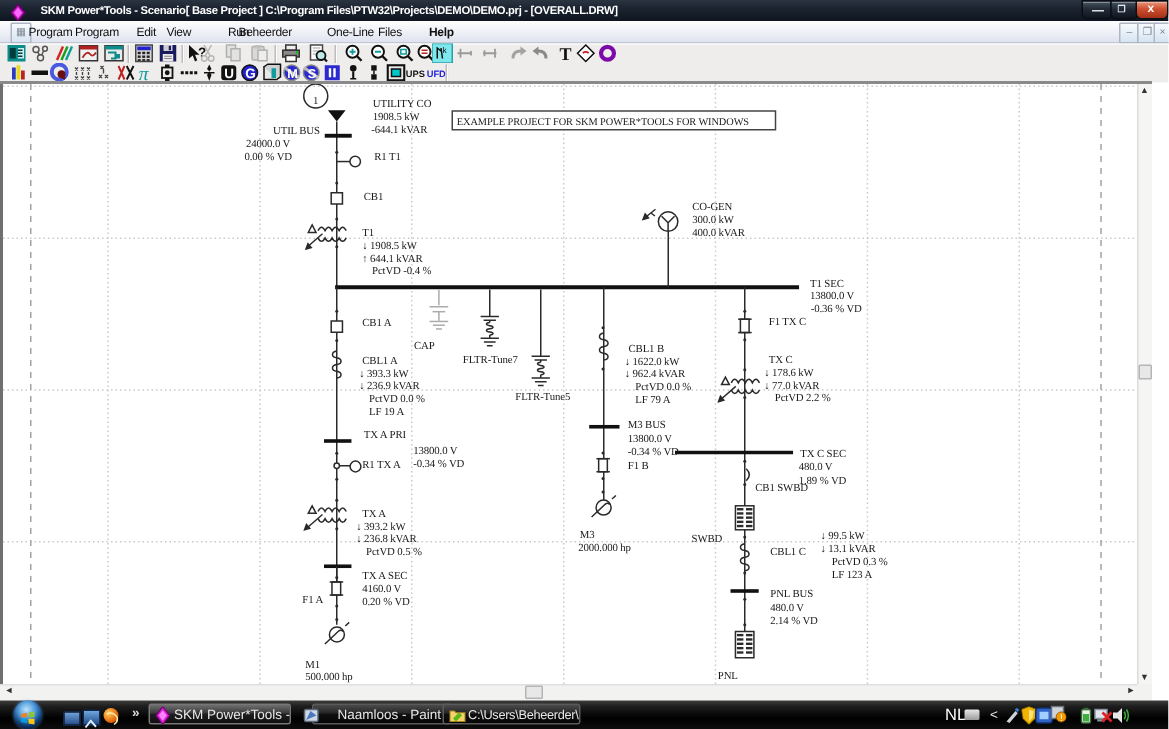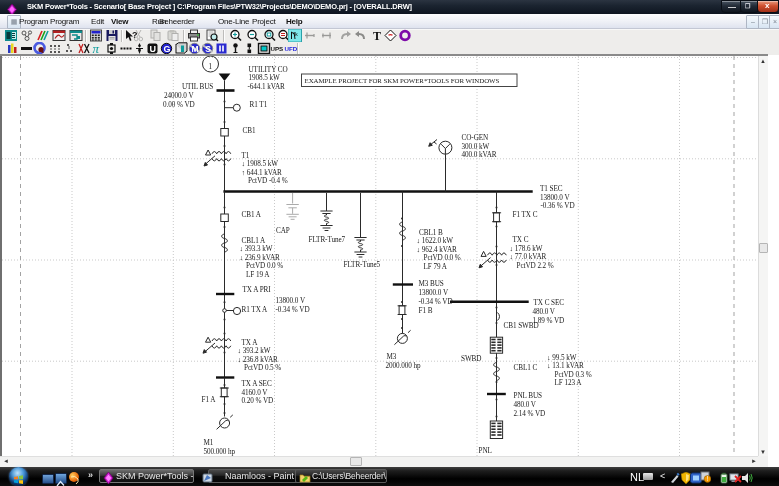--- a/index.html
+++ b/index.html
@@ -70,25 +70,25 @@
     </div>
   <div id="wclose" class="abs wbtn">
       <span class="wglyph" style="left:7px;top:0px;">x</span>
     </div>
 
   <div id="menubar" class="abs"></div>
   <div class="mdibtn" style="left:7px;">▦</div>
   <div class="menuitem" style="left:19px;">Program</div>
   <div class="menuitem" style="left:50px;">Program</div>
   <div class="menuitem" style="left:91px;">Edit</div>
-  <div class="menuitem" style="left:111px;font-weight:bold;">View</div>
+  <div class="menuitem" style="left:111px;">View</div>
   <div class="menuitem" style="left:136px;margin-left:16px;">Run</div>
   <div class="menuitem" style="left:159px;">Beheerder</div>
   <div class="menuitem" style="left:218px;">One-Line</div>
-  <div class="menuitem" style="left:252px;">Project</div>
+  <div class="menuitem" style="left:252px;">Files</div>
   <div class="menuitem" style="left:286px;font-weight:bold;">Help</div>
   <div class="mdibtn" style="left:746px;">–</div>
   <div class="mdibtn" style="left:758px;">❐</div>
   <div class="mdibtn" style="left:769px;width:10px;">×</div>
 
   <div id="toolbar" class="abs"></div>
   <div id="toolbar-icons" class="abs" style="left:0;top:29px;width:779px;height:13px;">
     <div class="ticon" style="left:3.5px;">
         <svg width="14" height="13">
           <rect x="1" y="1" width="12" height="11" fill="#0e8c8c"></rect>

